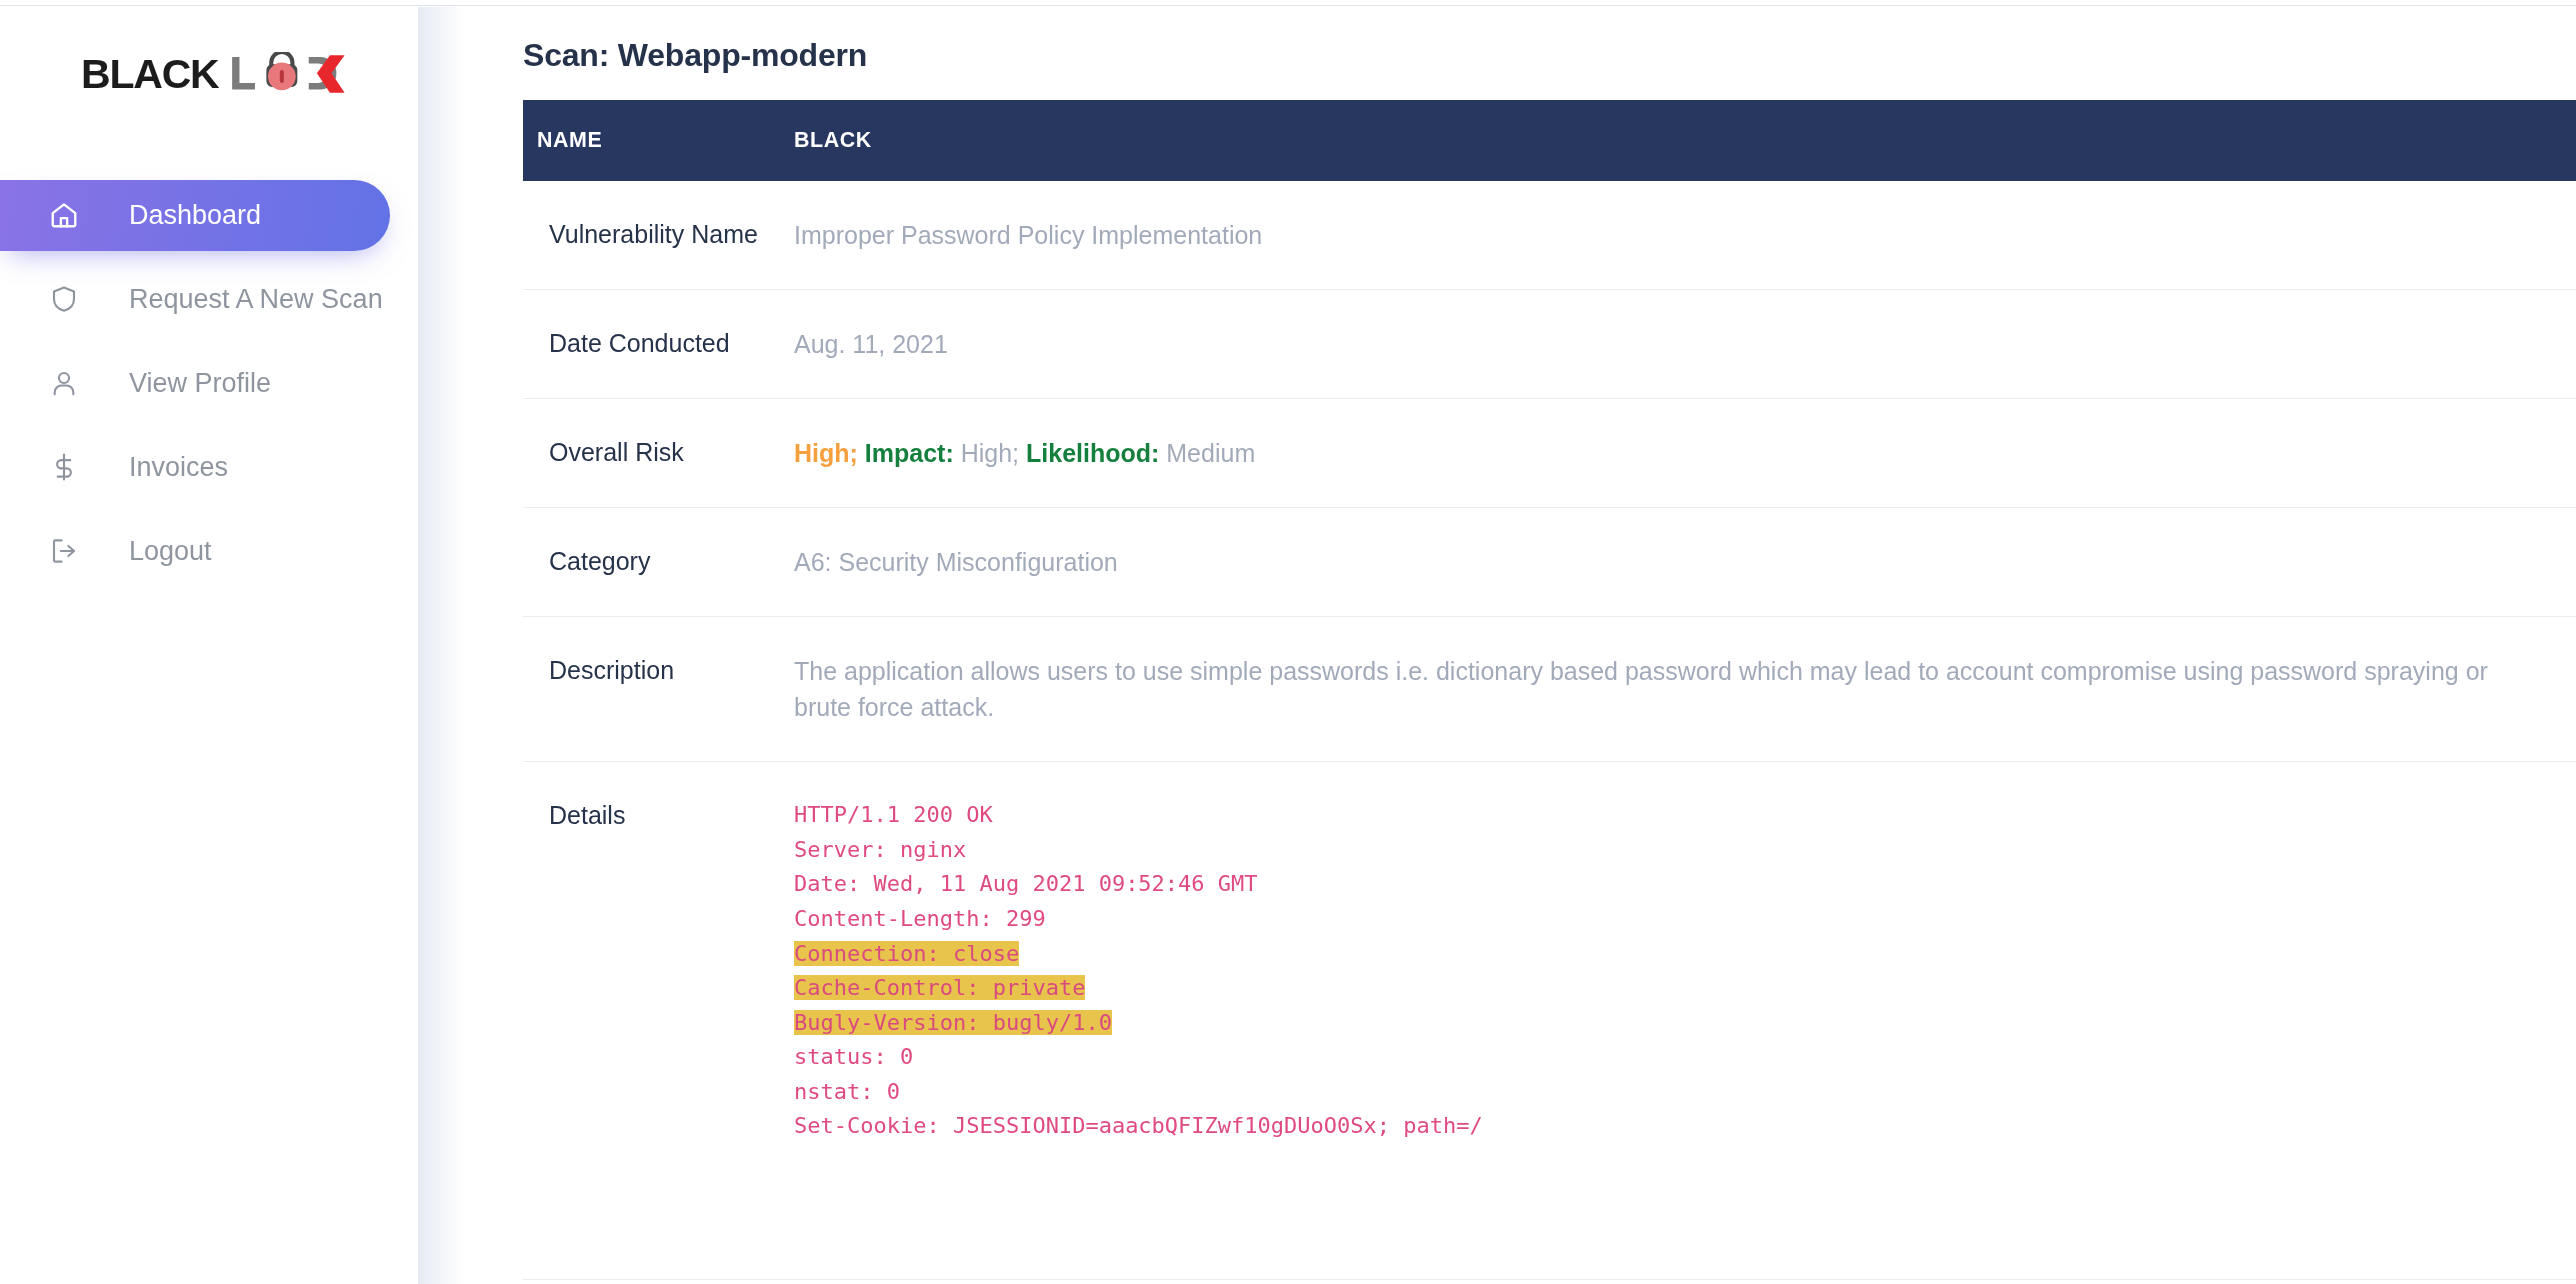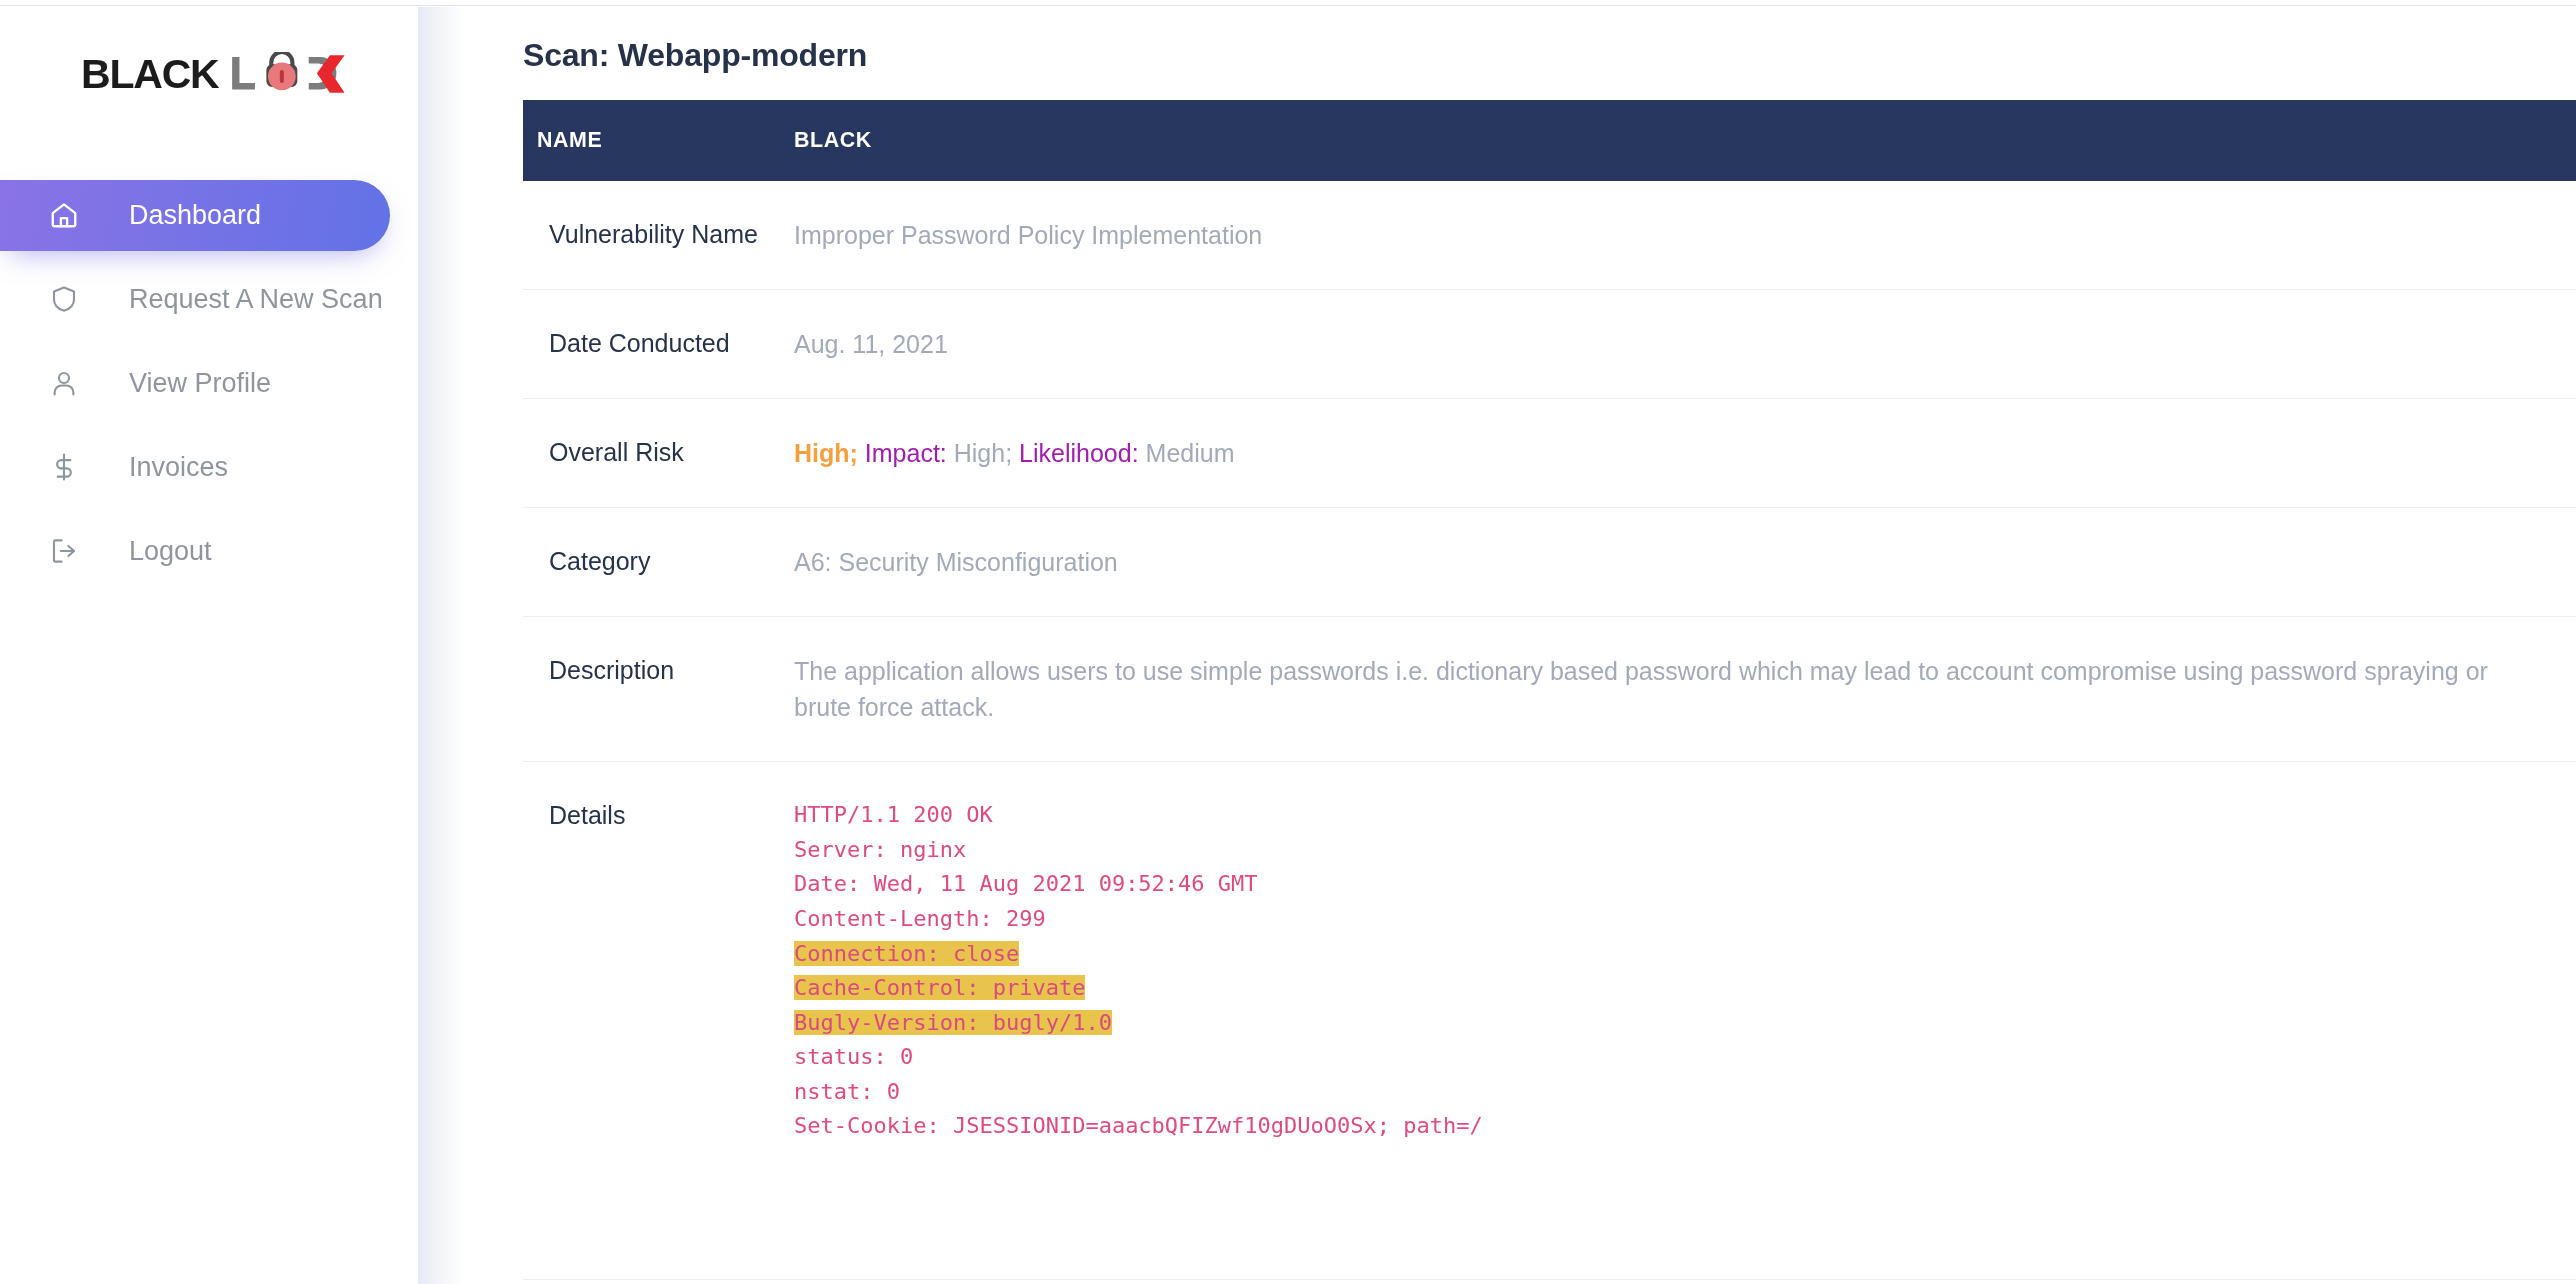--- a/index.html
+++ b/index.html
@@ -155,21 +155,21 @@
     font-weight: 400;
     line-height: 1.42;
   }
   #detail-table tbody td.cell-detail {
     color: #a2aaba;
     line-height: 1.44;
     padding-right: 36px;
   }
 
   .risk-high { color: #f5a03c; font-weight: bold; }
-  .risk-k    { color: #a21caf; font-weight: normal; }
+  .risk-k    { color: #15803d; font-weight: bold; }
   .risk-v    { color: #a2aaba; }
 
   
   .code-block {
     font-family: "DejaVu Sans Mono", "Liberation Mono", monospace;
     font-size: 22px;
     line-height: 1.57;
     color: #df4a82;
     white-space: pre;
     padding-bottom: 99px;

